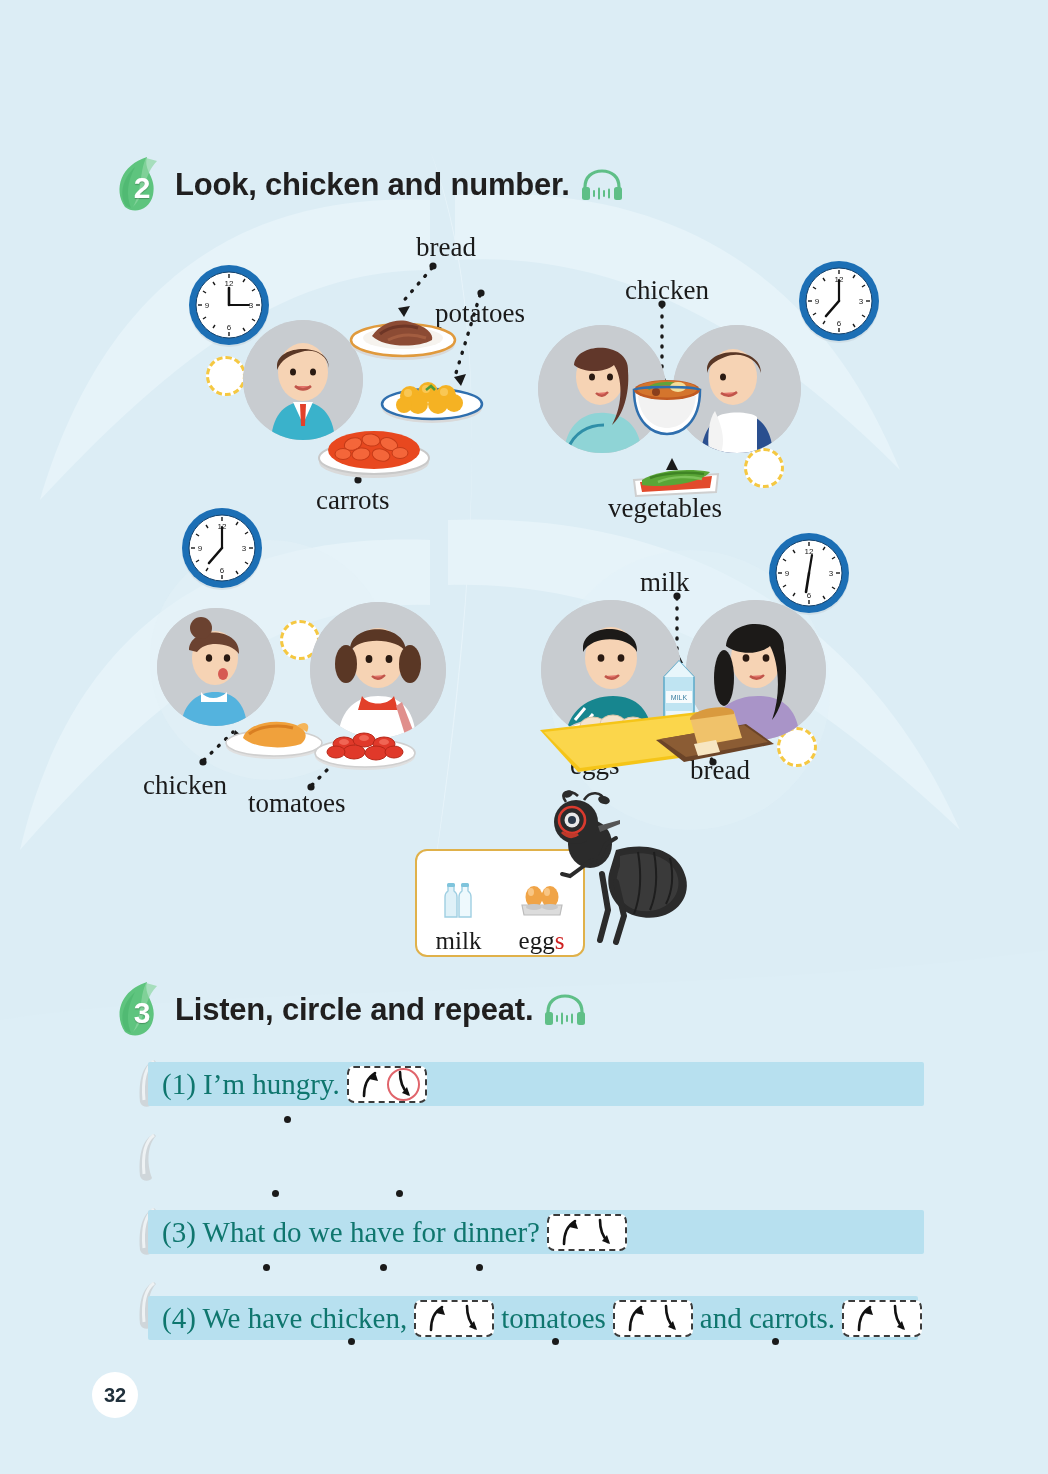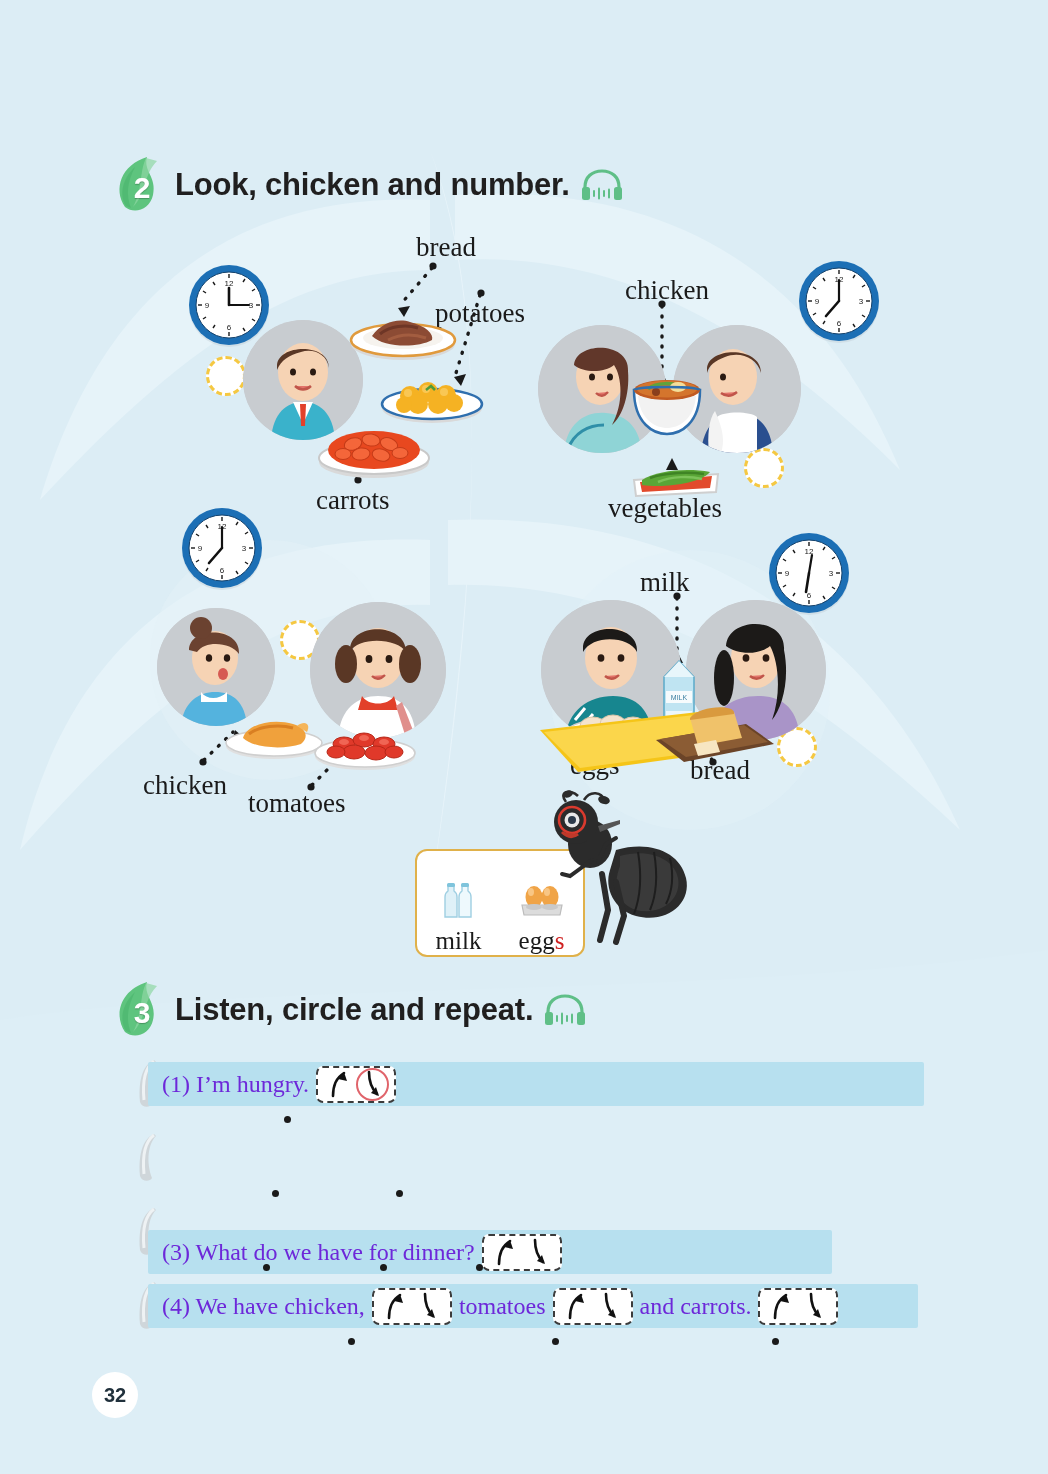--- a/index.html
+++ b/index.html
@@ -59,21 +59,21 @@
   .sent-row{position:relative;height:74px;}
   .sent-band{
     position:absolute;left:12px;top:0;height:44px;background:#b7e0ef;
     display:flex;align-items:center;padding-left:14px;padding-right:10px;
     box-sizing:border-box;border-radius:2px;
   }
   .curl{
     position:absolute;left:0px;top:-4px;width:22px;height:52px;
   }
   .sent-text{
-    font-family:"Liberation Serif", serif;font-size:24px;color:#6d28d9;
+    font-family:"Liberation Serif", serif;font-size:29px;color:#0f766e;
     white-space:nowrap;
   }
   .tone-box{
     display:inline-flex;align-items:center;justify-content:center;gap:14px;
     background:#ffffff;border:2px dashed #3b3b3b;border-radius:7px;
     padding:1px 11px;margin:0 7px;height:37px;box-sizing:border-box;
     position:relative;
   }
   .tone-arrow{position:relative;width:20px;height:28px;}
   .tone-arrow svg{position:absolute;left:0;top:0;}
@@ -660,21 +660,21 @@
     </div>
   </div>
 
   <div class="sent-row">
     <span class="curl">
       <svg width="22" height="52" viewBox="0 0 22 52">
         <path d="M18 2 C8 6, 2 20, 4 44 C6 50, 14 50, 16 46 C10 30, 12 12, 20 4 Z" fill="#cfd6da"></path>
         <path d="M18 3 C10 9, 6 22, 8 42" stroke="#eef2f4" stroke-width="3" fill="none"></path>
       </svg>
     </span>
-    <div class="sent-band" style="width:684px;margin-top:20px;">
+    <div class="sent-band" style="width:776px;">
       <span class="sent-text">(3) What do we have for dinner?</span>
       <span class="tone-box">
         <span class="tone-arrow">
           <svg width="20" height="28" viewBox="0 0 20 28">
               <path d="M4 26 C4 12, 10 6, 15 3" stroke="#111" stroke-width="2.6" fill="none" stroke-linecap="round"></path>
               <path d="M15 2 l3 9 -9 -2 Z" fill="#111"></path>
             </svg>
         </span>
         <span class="tone-arrow">
           <svg width="20" height="28" viewBox="0 0 20 28">
@@ -691,21 +691,21 @@
     </div>
   </div>
 
   <div class="sent-row">
     <span class="curl">
       <svg width="22" height="52" viewBox="0 0 22 52">
         <path d="M18 2 C8 6, 2 20, 4 44 C6 50, 14 50, 16 46 C10 30, 12 12, 20 4 Z" fill="#cfd6da"></path>
         <path d="M18 3 C10 9, 6 22, 8 42" stroke="#eef2f4" stroke-width="3" fill="none"></path>
       </svg>
     </span>
-    <div class="sent-band" style="width:770px;">
+    <div class="sent-band" style="width:770px;margin-top:12px;">
       <span class="sent-text">(4) We have chicken,</span>
       <span class="tone-box">
         <span class="tone-arrow">
           <svg width="20" height="28" viewBox="0 0 20 28">
               <path d="M4 26 C4 12, 10 6, 15 3" stroke="#111" stroke-width="2.6" fill="none" stroke-linecap="round"></path>
               <path d="M15 2 l3 9 -9 -2 Z" fill="#111"></path>
             </svg>
         </span>
         <span class="tone-arrow">
           <svg width="20" height="28" viewBox="0 0 20 28">

